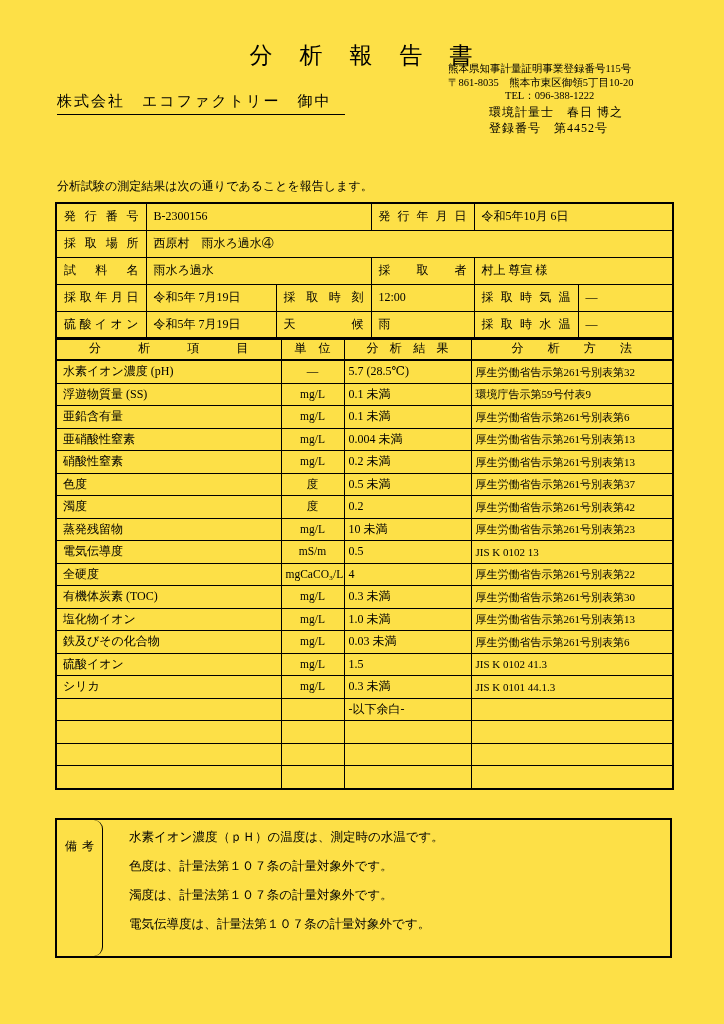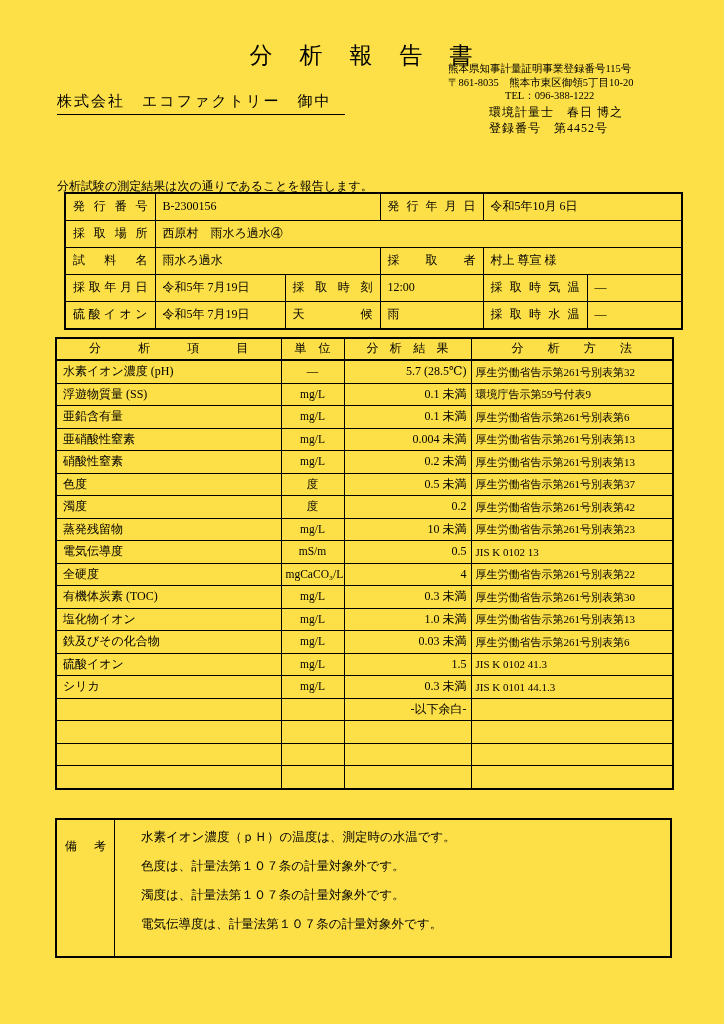--- a/index.html
+++ b/index.html
@@ -38,51 +38,51 @@
     position:absolute;left:55px;
     border-collapse:collapse;table-layout:fixed;
     width:617px;border:2px solid #000;
   }
   table.doc-table td{
     border:1px solid #000;
     font-size:12px;line-height:1.1;
     padding:0 4px;overflow:hidden;white-space:nowrap;
     height:26px;
   }
-  #info-table{top:192px;margin-left:9px;}
+  #info-table{top:202px;}
   #info-table td.lbl{
     text-align:justify;text-align-last:justify;
     padding:0 7px;
   }
   #info-table td.val{padding-left:7px;}
 
   #results-table{top:337px;}
   #results-table td{height:21.5px;}
   #results-table tr.hdr td{border-bottom:2px solid #000;height:20px;}
   #results-table td.h{
     text-align:justify;text-align-last:justify;
   }
   #results-table td.h-item{padding:0 32px;}
   #results-table td.h-unit{padding:0 13px;}
   #results-table td.h-result{padding:0 22px;}
   #results-table td.h-method{padding:0 40px;}
   #results-table td.c-item{padding-left:6px;}
   #results-table td.c-unit{text-align:center;font-size:11.5px;}
-  #results-table td.c-result{text-align:right;}
+  #results-table td.c-result{text-align:left;}
   #results-table td.c-method{padding-left:4px;font-size:11px;}
 
   
   .remarks{
     position:absolute;left:55px;top:818px;width:617px;height:140px;
     border:2px solid #000;display:flex;box-sizing:border-box;
   }
   .remarks .label{
-    width:58px;border-right:1px solid #000;box-sizing:border-box;
+    width:46px;border-right:1px solid #000;box-sizing:border-box;
     font-size:12px;padding:18px 8px 0 8px;
-    text-align:justify;text-align-last:justify;height:100%;
+    text-align:justify;text-align-last:justify;height:100%;border-radius:9px;
   }
   .remarks .body{
     flex:1;padding:3px 0 0 26px;font-size:12.5px;line-height:29px;
   }
 </style>
 </head>
 <body>
 
 <div class="page">
 

